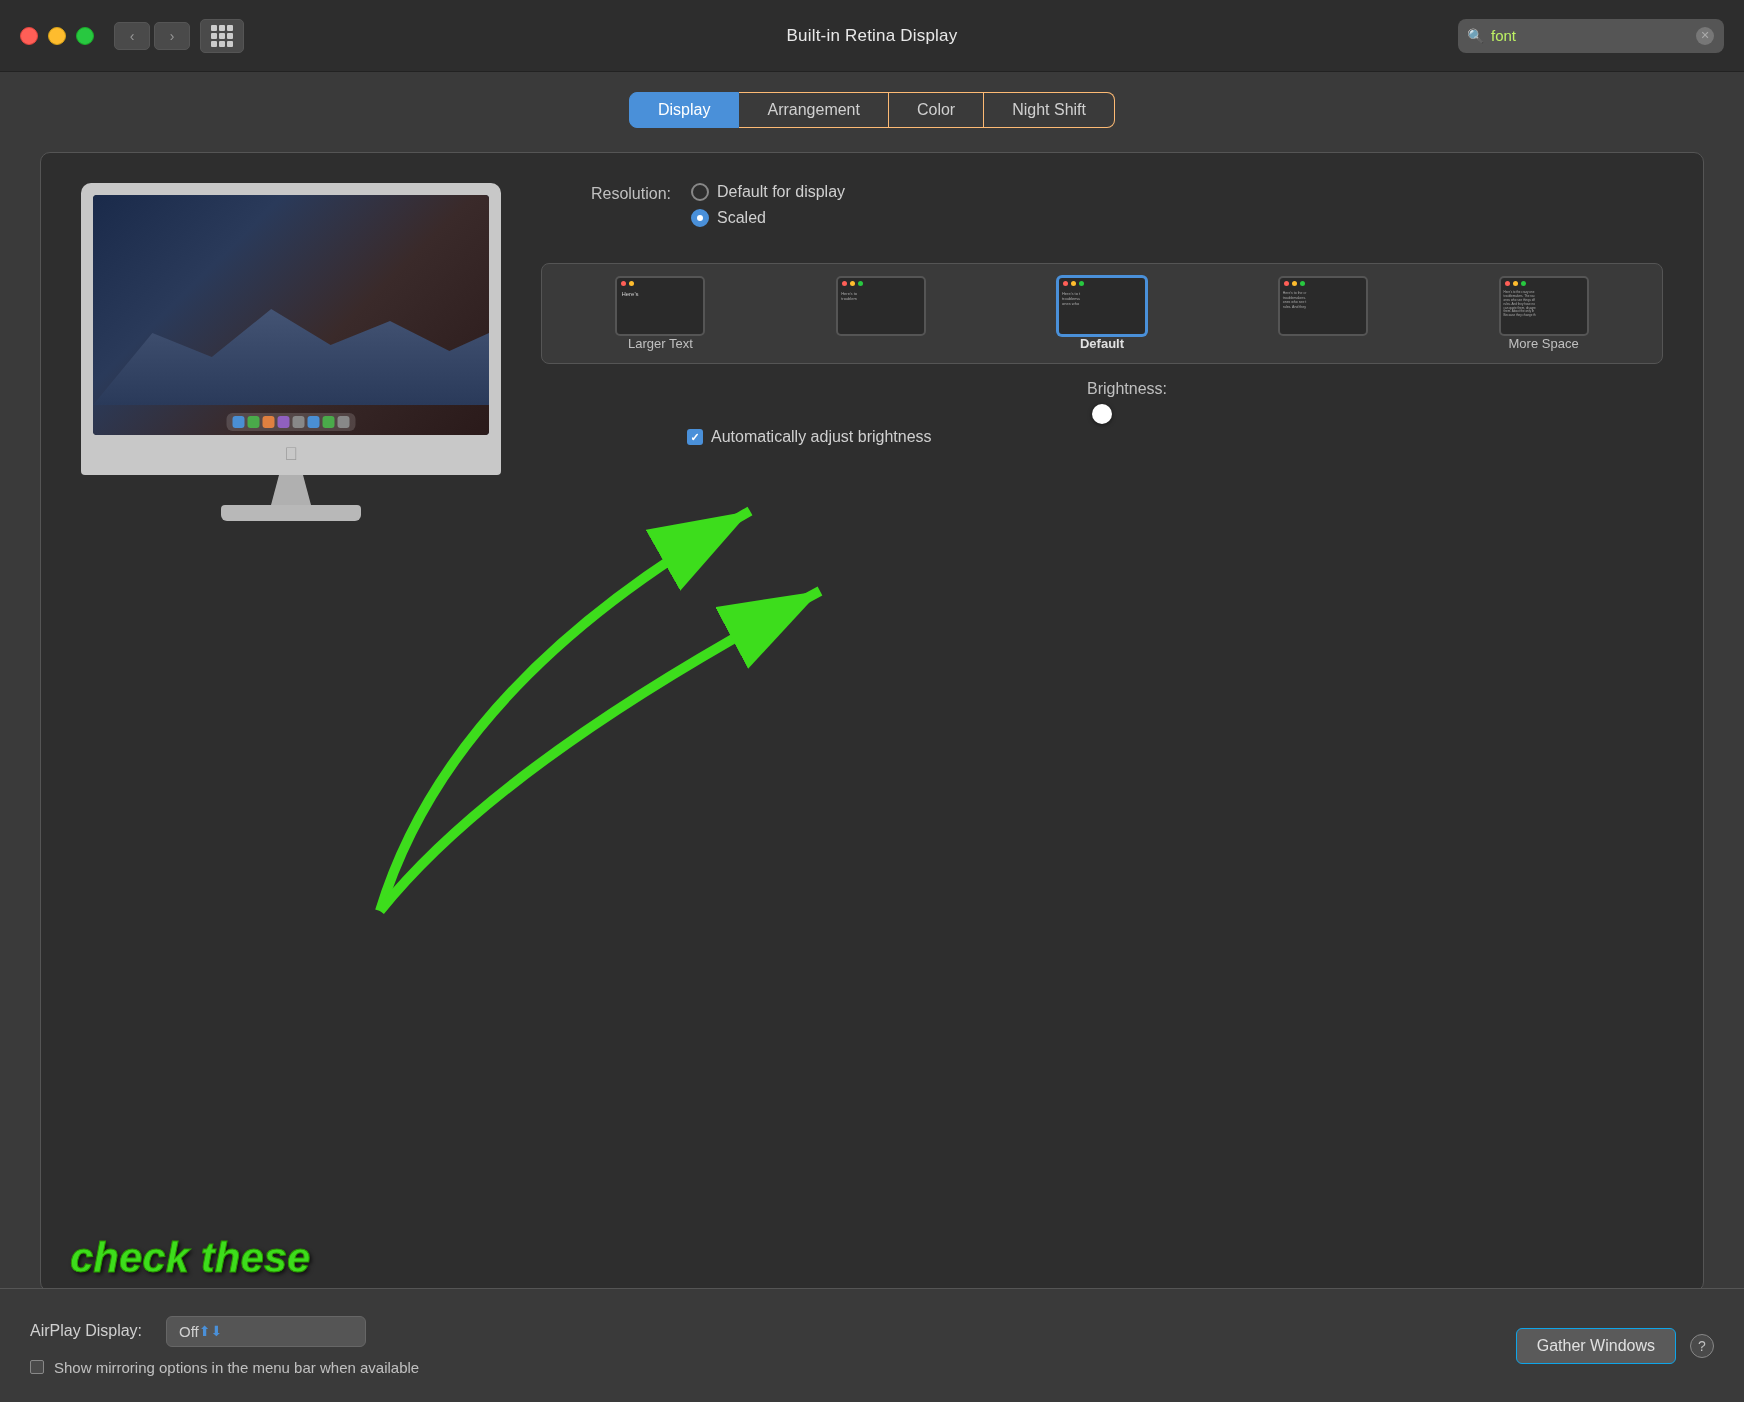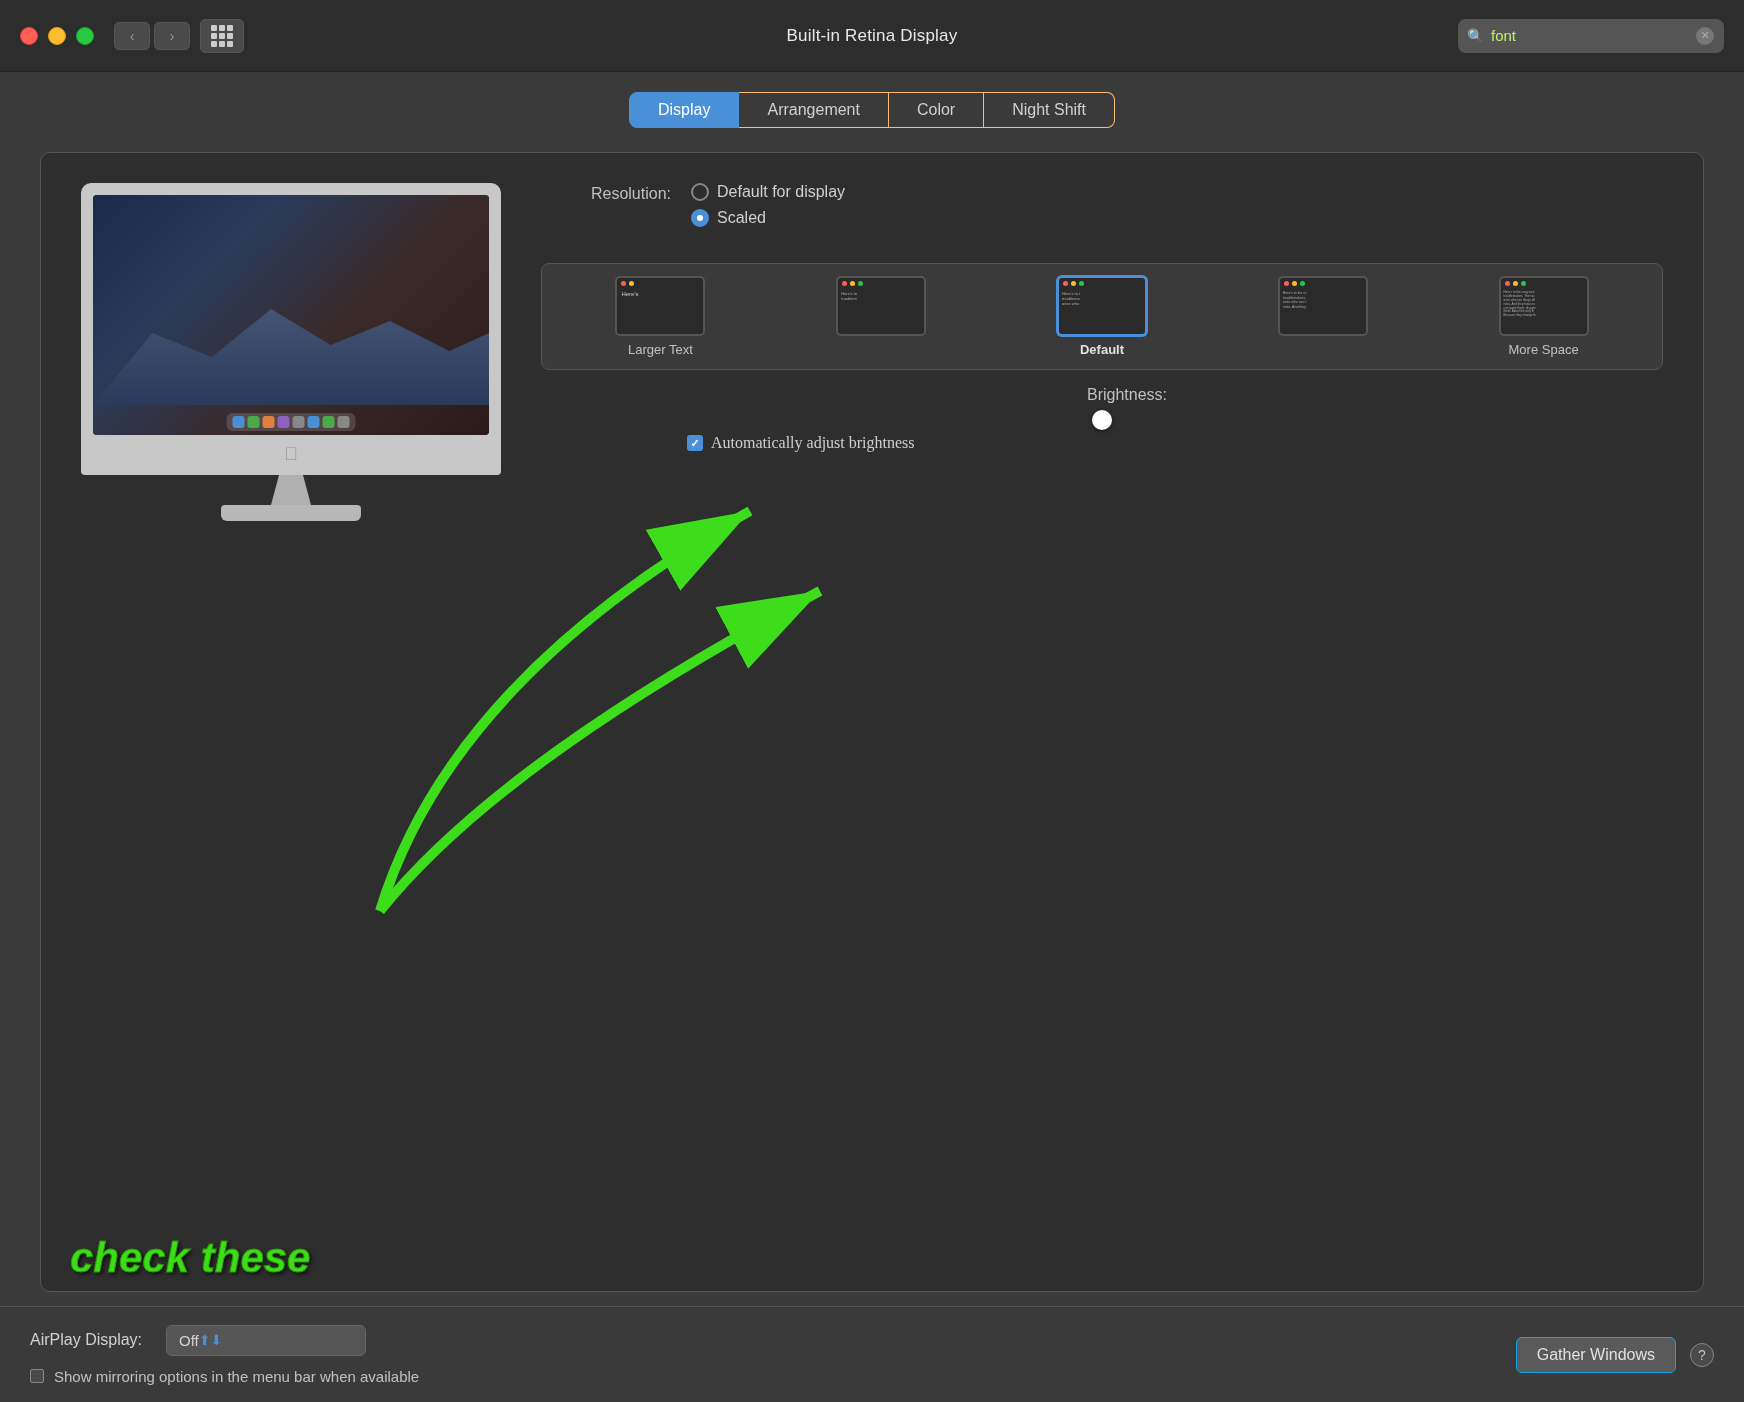--- a/index.html
+++ b/index.html
@@ -330,21 +330,21 @@
       background: #3a3a3a;
       border-radius: 8px;
       border: 1px solid #555;
       margin-bottom: 16px;
       overflow: hidden;
     }
     .scale-option {
       display: flex;
       flex-direction: column;
       align-items: center;
-      gap: 6px;
+      gap: 0;
       cursor: pointer;
       flex: 1;
     }
     .scale-preview {
       width: 90px;
       height: 60px;
       background: #2a2a2a;
       border-radius: 5px;
       border: 2px solid #555;
       overflow: hidden;
@@ -447,21 +447,20 @@
       flex-shrink: 0;
     }
     .checkbox-check {
       color: white;
       font-size: 11px;
       font-weight: bold;
     }
     .checkbox-label {
       color: #d0d0d0;
       font-size: 16px;
-      font-family: Liberation Serif, serif;
     }
 
     
     .check-these-label {
       position: absolute;
       bottom: 120px;
       left: 70px;
       color: #3ddd1c;
       font-size: 42px;
       font-weight: 900;
@@ -472,21 +471,21 @@
       font-family: Impact, 'Arial Black', sans-serif;
       -webkit-text-stroke: 1px #2a9900;
     }
 
     
     .bottom-bar {
       position: absolute;
       bottom: 0;
       left: 0;
       right: 0;
-      height: 96px;
+      height: 114px;
       background: #3a3a3a;
       border-top: 1px solid #555;
       display: flex;
       align-items: center;
       padding: 12px 30px;
       gap: 16px;
     }
     .airplay-label {
       color: #d0d0d0;
       font-size: 16px;

